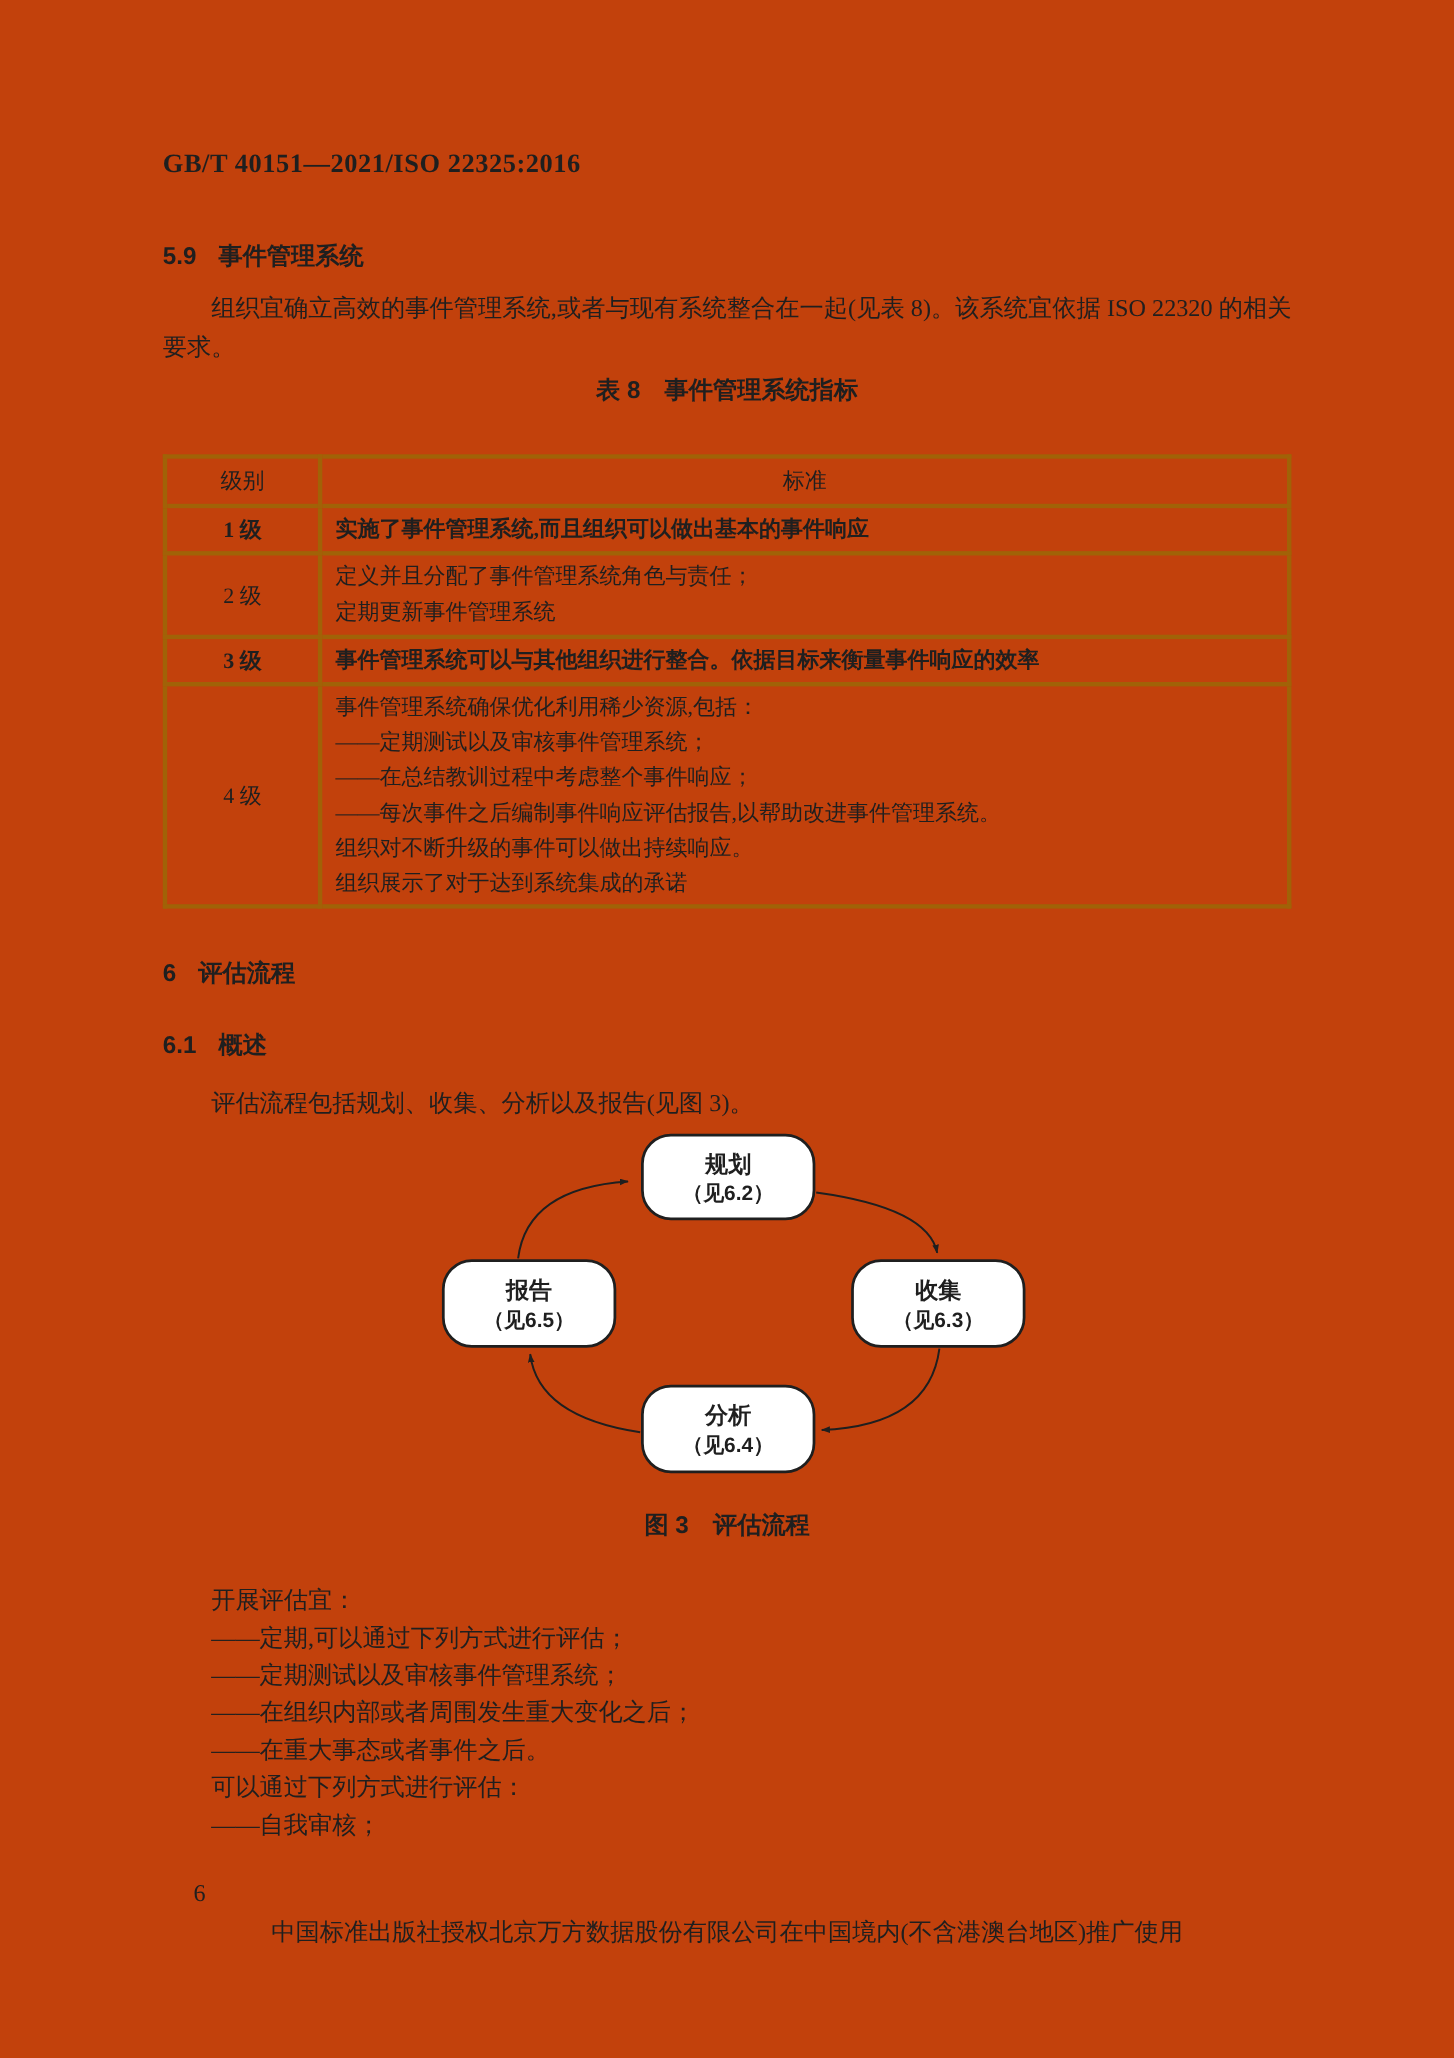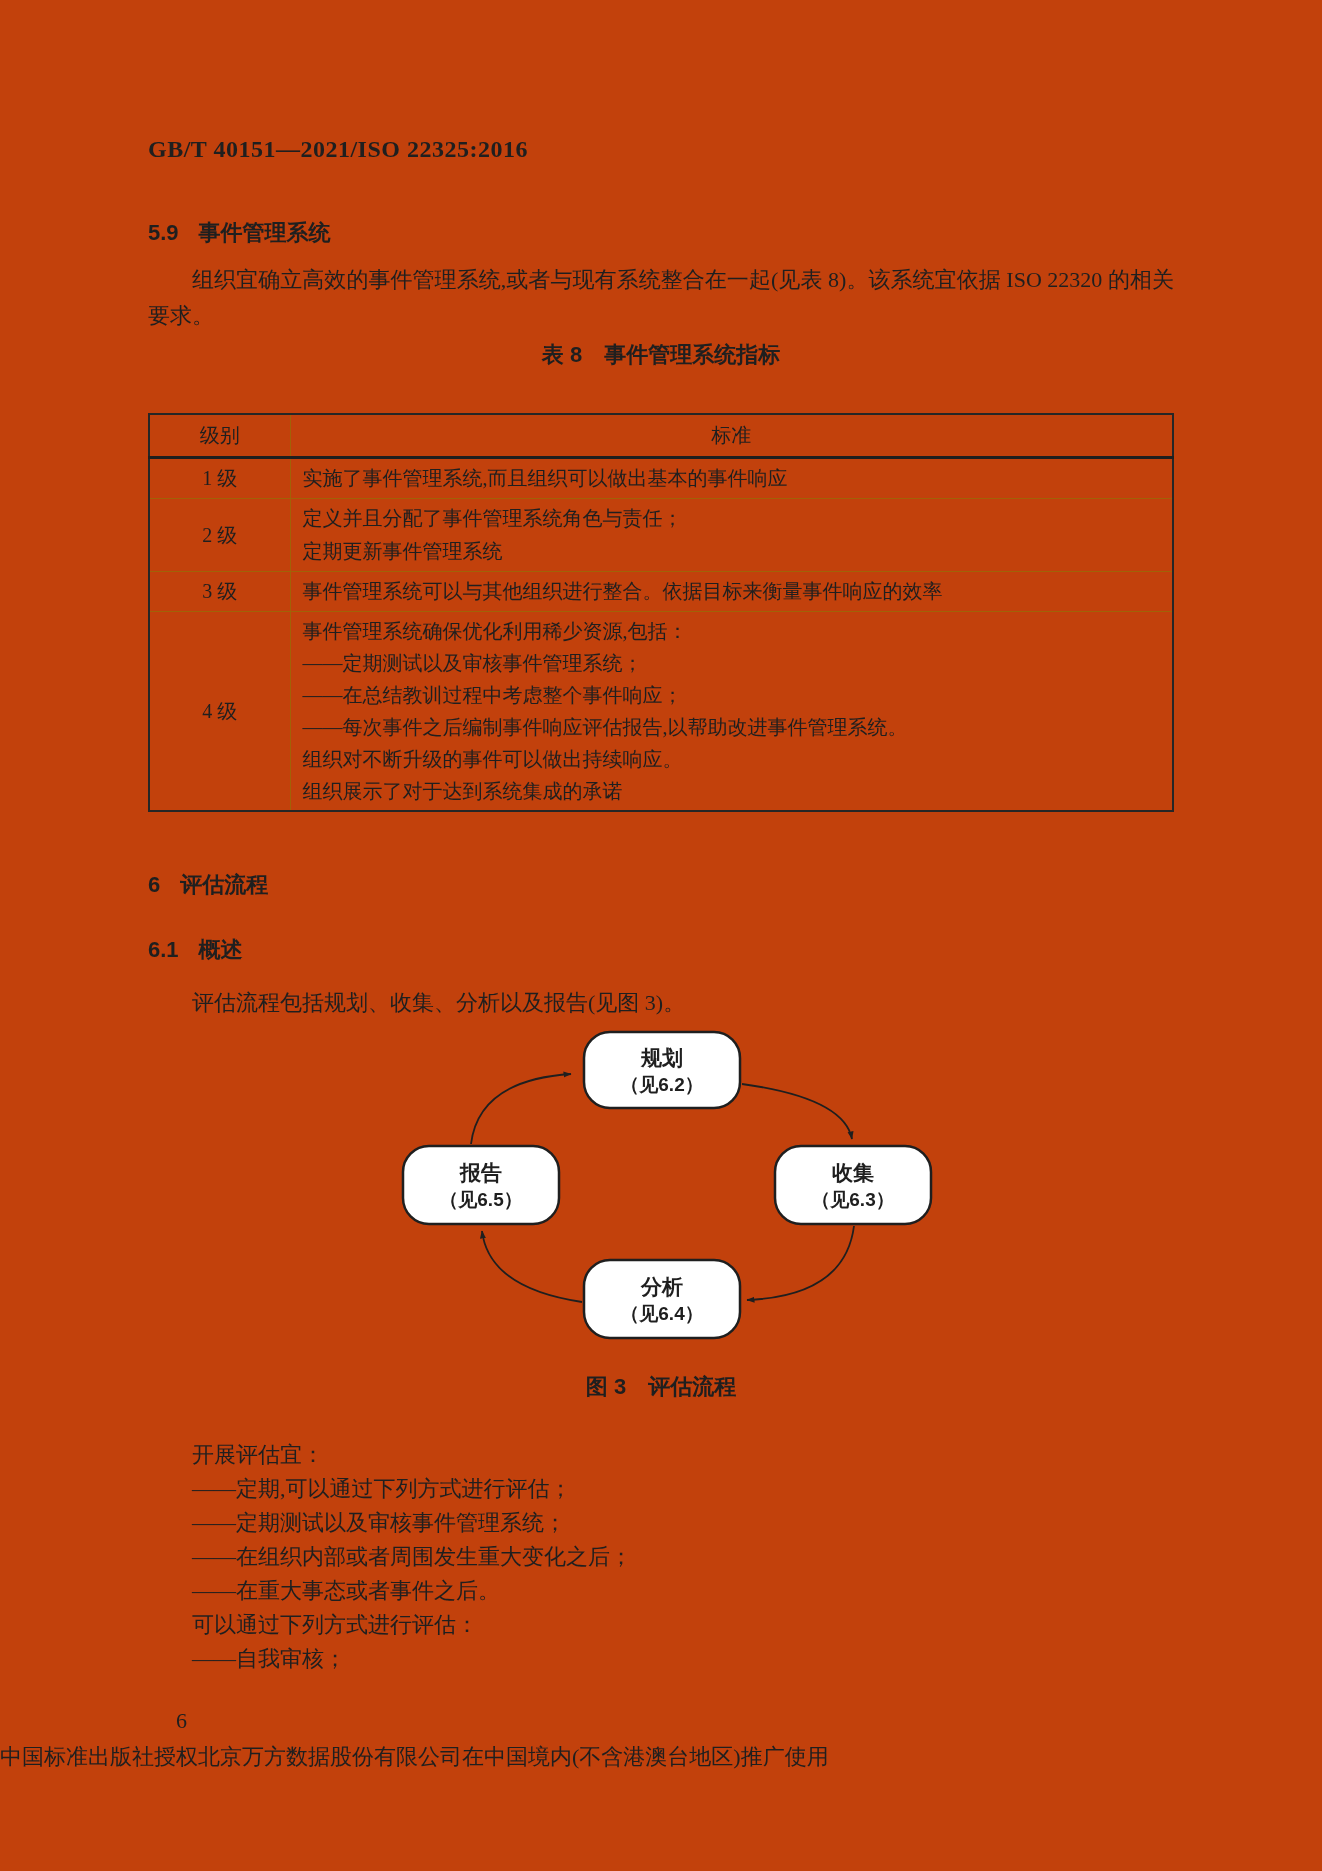--- a/index.html
+++ b/index.html
@@ -29,41 +29,41 @@
     font-family:"Liberation Sans","DejaVu Sans",sans-serif; font-weight:bold; font-size:22px;
   }
   .tbl-title { top:340px; }
   .fig-caption { top:1372px; }
 
   table.table8 {
     position:absolute; left:148px; top:413px; width:1026px;
     border-collapse:collapse; font-size:20px; table-layout:fixed;
     border:2px solid #262626;
   }
-  .table8 th, .table8 td { border:1px solid #a16207; }
+  .table8 th, .table8 td { border:4px solid #a16207; }
   .table8 thead th {
     height:39px; font-weight:normal; text-align:center; vertical-align:middle;
     border-bottom:3px solid #1f1f1f;
   }
   .table8 col.c1 { width:141px; }
   .table8 td.lvl { text-align:center; vertical-align:middle; }
   .table8 td.crit { padding:3px 12px; vertical-align:middle; }
   .table8 td.crit div { line-height:33px; }
   .table8 tr.r4 td.crit div { line-height:32px; }
-  .table8 tr.r1, .table8 tr.r3 { height:40px; }
+  .table8 tr.r1, .table8 tr.r3 { height:40px;font-weight:bold; }
 
   .diagram { left:331px; top:1028px; }
   .node-label { font-family:"Liberation Sans","DejaVu Sans",sans-serif; font-weight:bold; font-size:21px; }
   .node-ref   { font-family:"Liberation Sans","DejaVu Sans",sans-serif; font-weight:bold; font-size:19px; }
 
   .assessment { left:148px; top:1438px; width:1026px; font-size:22px; }
   .assessment .line { line-height:34px; text-indent:2em; }
 
   .page-num { left:176px; top:1708px; font-size:22px; }
-  .footer { left:0; top:1742px; width:1322px; font-size:22px; }
+  .footer { left:0; top:1742px; width:1322px; text-align:center; font-size:22px; }
 </style>
 </head>
 <body>
 
 <div class="page">
 
   <div class="abs doc-header">GB/T 40151—2021/ISO 22325:2016</div>
 
   <div class="abs heading h59">
     <span>5.9</span><span class="head-title">事件管理系统</span>

